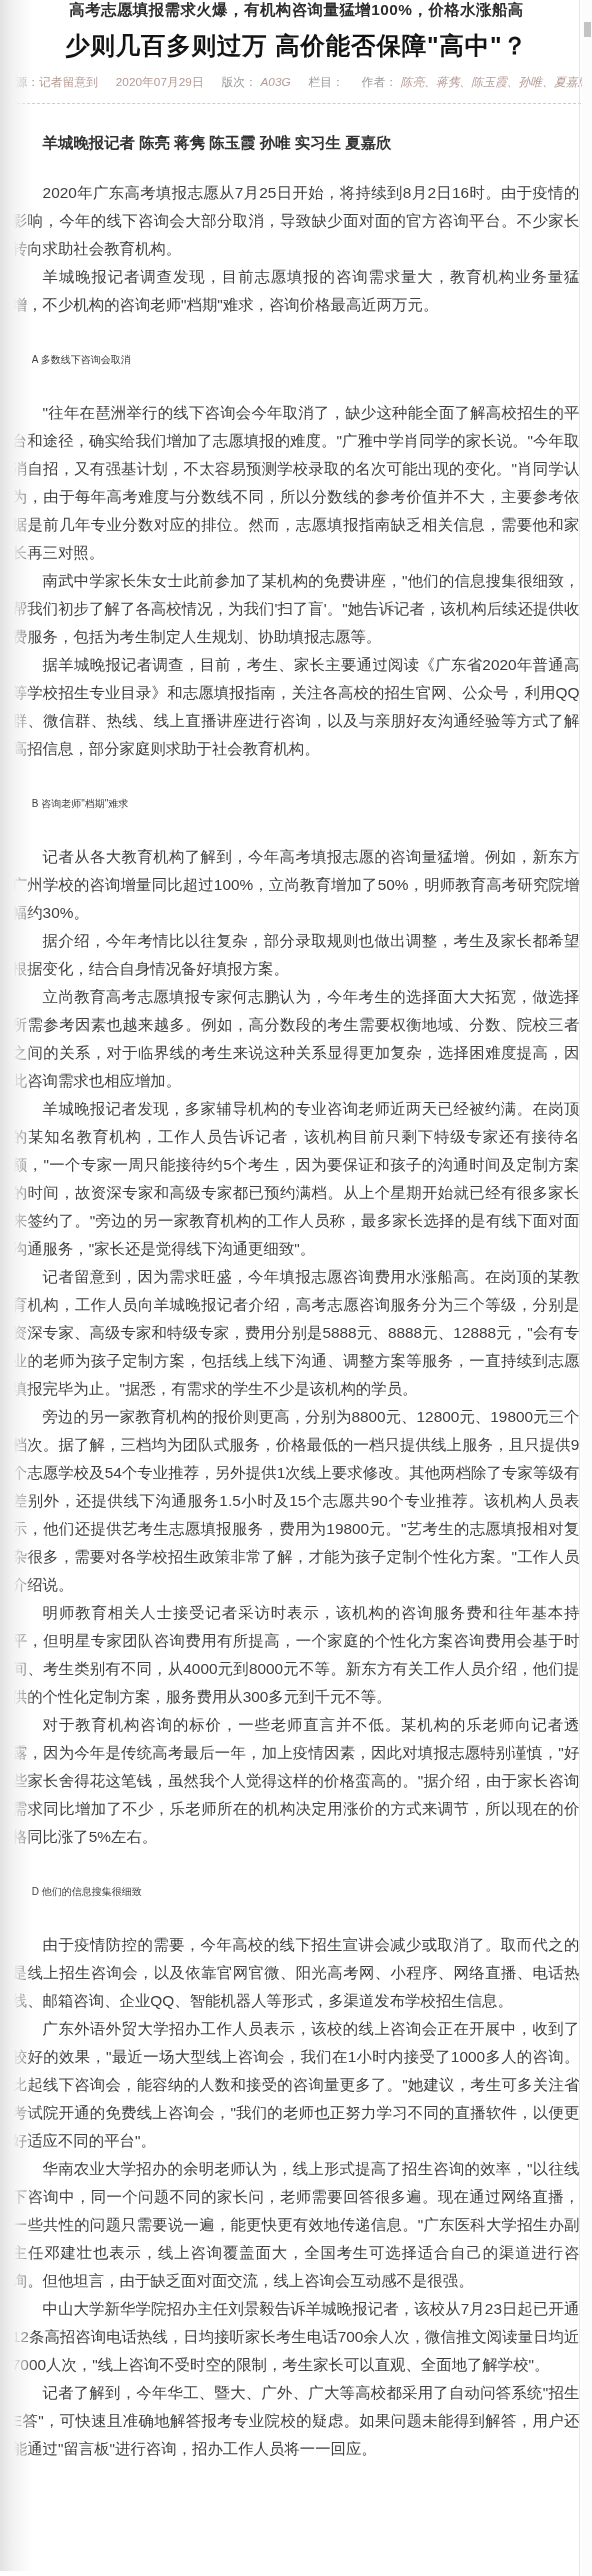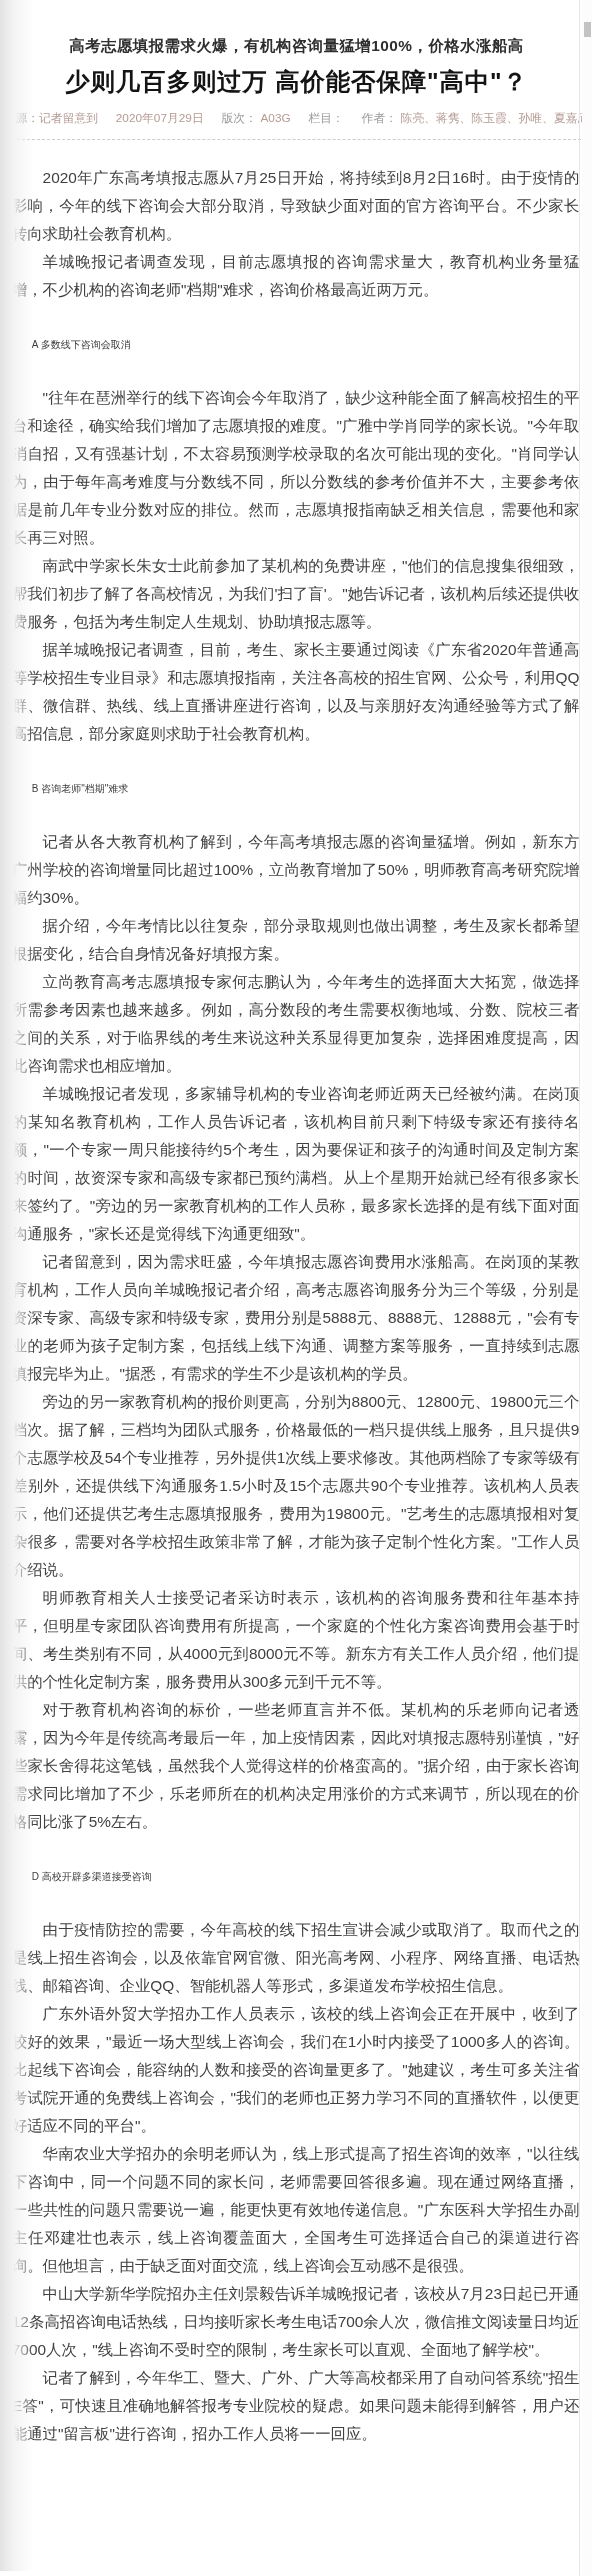--- a/index.html
+++ b/index.html
@@ -39,21 +39,20 @@
     background: #fcfcfc;
     z-index: 3;
   }
   .scrollbar-thumb {
     position: absolute;
     top: 22px; right: 1.8px;
     width: 7.2px; height: 14.5px;
     background: #c3c3c3;
   }
   .article-header {
-    padding-top: 36px;
     text-align: center;
   }
   .subtitle {
     font-size: 15.4px;
     font-weight: bold;
     color: #2e2e2e;
     letter-spacing: 0.5px;
   }
   .title {
     margin: 9px 18px 12.7px 18px;
@@ -64,21 +63,21 @@
   }
   .meta {
     font-size: 11.8px;
     color: #9c9c9c;
     padding-bottom: 12.7px;
     white-space: nowrap;
   }
   .meta .meta-label { color: #9c9c9c; }
   .meta .meta-value { color: #b59a94; }
   .meta .gap-left { margin-left: 14.5px; }
-  .meta .gap-small { margin-left: 3.6px; }
+  .meta .gap-small { margin-left: 3.6px; font-style: italic; }
   .divider {
     margin: 0 7.2px;
     border-bottom: 0.9px dashed #cccccc;
     height: 0;
   }
   .article-body {
     padding: 23.5px 13.6px 54px 11.8px;
     color: #3f3f3f;
   }
   .byline {
@@ -120,36 +119,37 @@
       <span class="meta-value gap-left">2020年07月29日</span>
       <span class="meta-label gap-left">版次：</span><span class="meta-value gap-small">A03G</span>
       <span class="meta-label gap-left">栏目：</span>
       <span class="meta-label gap-left">作者：</span><span class="meta-value gap-small">陈亮、蒋隽、陈玉霞、孙唯、夏嘉欣</span>
     </div>
   </header>
 
   <div class="divider"></div>
 
   <main class="article-body" id="article-body">
+    <p class="byline">羊城晚报记者 陈亮 蒋隽 陈玉霞 孙唯 实习生 夏嘉欣</p>
   <p class="article-paragraph">2020年广东高考填报志愿从7月25日开始，将持续到8月2日16时。由于疫情的影响，今年的线下咨询会大部分取消，导致缺少面对面的官方咨询平台。不少家长转向求助社会教育机构。</p>
       <p class="article-paragraph">羊城晚报记者调查发现，目前志愿填报的咨询需求量大，教育机构业务量猛增，不少机构的咨询老师"档期"难求，咨询价格最高近两万元。</p>
       <p class="section-heading">A 多数线下咨询会取消</p>
       <p class="article-paragraph">"往年在琶洲举行的线下咨询会今年取消了，缺少这种能全面了解高校招生的平台和途径，确实给我们增加了志愿填报的难度。"广雅中学肖同学的家长说。"今年取消自招，又有强基计划，不太容易预测学校录取的名次可能出现的变化。"肖同学认为，由于每年高考难度与分数线不同，所以分数线的参考价值并不大，主要参考依据是前几年专业分数对应的排位。然而，志愿填报指南缺乏相关信息，需要他和家长再三对照。</p>
       <p class="article-paragraph">南武中学家长朱女士此前参加了某机构的免费讲座，"他们的信息搜集很细致，帮我们初步了解了各高校情况，为我们'扫了盲'。"她告诉记者，该机构后续还提供收费服务，包括为考生制定人生规划、协助填报志愿等。</p>
       <p class="article-paragraph">据羊城晚报记者调查，目前，考生、家长主要通过阅读《广东省2020年普通高等学校招生专业目录》和志愿填报指南，关注各高校的招生官网、公众号，利用QQ群、微信群、热线、线上直播讲座进行咨询，以及与亲朋好友沟通经验等方式了解高招信息，部分家庭则求助于社会教育机构。</p>
       <p class="section-heading">B 咨询老师"档期"难求</p>
       <p class="article-paragraph">记者从各大教育机构了解到，今年高考填报志愿的咨询量猛增。例如，新东方广州学校的咨询增量同比超过100%，立尚教育增加了50%，明师教育高考研究院增幅约30%。</p>
       <p class="article-paragraph">据介绍，今年考情比以往复杂，部分录取规则也做出调整，考生及家长都希望根据变化，结合自身情况备好填报方案。</p>
       <p class="article-paragraph">立尚教育高考志愿填报专家何志鹏认为，今年考生的选择面大大拓宽，做选择所需参考因素也越来越多。例如，高分数段的考生需要权衡地域、分数、院校三者之间的关系，对于临界线的考生来说这种关系显得更加复杂，选择困难度提高，因此咨询需求也相应增加。</p>
       <p class="article-paragraph">羊城晚报记者发现，多家辅导机构的专业咨询老师近两天已经被约满。在岗顶的某知名教育机构，工作人员告诉记者，该机构目前只剩下特级专家还有接待名额，"一个专家一周只能接待约5个考生，因为要保证和孩子的沟通时间及定制方案的时间，故资深专家和高级专家都已预约满档。从上个星期开始就已经有很多家长来签约了。"旁边的另一家教育机构的工作人员称，最多家长选择的是有线下面对面沟通服务，"家长还是觉得线下沟通更细致"。</p>
       <p class="article-paragraph">记者留意到，因为需求旺盛，今年填报志愿咨询费用水涨船高。在岗顶的某教育机构，工作人员向羊城晚报记者介绍，高考志愿咨询服务分为三个等级，分别是资深专家、高级专家和特级专家，费用分别是5888元、8888元、12888元，"会有专业的老师为孩子定制方案，包括线上线下沟通、调整方案等服务，一直持续到志愿填报完毕为止。"据悉，有需求的学生不少是该机构的学员。</p>
       <p class="article-paragraph">旁边的另一家教育机构的报价则更高，分别为8800元、12800元、19800元三个档次。据了解，三档均为团队式服务，价格最低的一档只提供线上服务，且只提供9个志愿学校及54个专业推荐，另外提供1次线上要求修改。其他两档除了专家等级有差别外，还提供线下沟通服务1.5小时及15个志愿共90个专业推荐。该机构人员表示，他们还提供艺考生志愿填报服务，费用为19800元。"艺考生的志愿填报相对复杂很多，需要对各学校招生政策非常了解，才能为孩子定制个性化方案。"工作人员介绍说。</p>
       <p class="article-paragraph">明师教育相关人士接受记者采访时表示，该机构的咨询服务费和往年基本持平，但明星专家团队咨询费用有所提高，一个家庭的个性化方案咨询费用会基于时间、考生类别有不同，从4000元到8000元不等。新东方有关工作人员介绍，他们提供的个性化定制方案，服务费用从300多元到千元不等。</p>
       <p class="article-paragraph">对于教育机构咨询的标价，一些老师直言并不低。某机构的乐老师向记者透露，因为今年是传统高考最后一年，加上疫情因素，因此对填报志愿特别谨慎，"好些家长舍得花这笔钱，虽然我个人觉得这样的价格蛮高的。"据介绍，由于家长咨询需求同比增加了不少，乐老师所在的机构决定用涨价的方式来调节，所以现在的价格同比涨了5%左右。</p>
-      <p class="section-heading">D 高校开辟多渠道接受咨询</p>
+      <p class="section-heading">D 他们的信息搜集很细致</p>
       <p class="article-paragraph">由于疫情防控的需要，今年高校的线下招生宣讲会减少或取消了。取而代之的是线上招生咨询会，以及依靠官网官微、阳光高考网、小程序、网络直播、电话热线、邮箱咨询、企业QQ、智能机器人等形式，多渠道发布学校招生信息。</p>
       <p class="article-paragraph">广东外语外贸大学招办工作人员表示，该校的线上咨询会正在开展中，收到了较好的效果，"最近一场大型线上咨询会，我们在1小时内接受了1000多人的咨询。比起线下咨询会，能容纳的人数和接受的咨询量更多了。"她建议，考生可多关注省考试院开通的免费线上咨询会，"我们的老师也正努力学习不同的直播软件，以便更好适应不同的平台"。</p>
       <p class="article-paragraph">华南农业大学招办的余明老师认为，线上形式提高了招生咨询的效率，"以往线下咨询中，同一个问题不同的家长问，老师需要回答很多遍。现在通过网络直播，一些共性的问题只需要说一遍，能更快更有效地传递信息。"广东医科大学招生办副主任邓建壮也表示，线上咨询覆盖面大，全国考生可选择适合自己的渠道进行咨询。但他坦言，由于缺乏面对面交流，线上咨询会互动感不是很强。</p>
       <p class="article-paragraph">中山大学新华学院招办主任刘景毅告诉羊城晚报记者，该校从7月23日起已开通12条高招咨询电话热线，日均接听家长考生电话700余人次，微信推文阅读量日均近7000人次，"线上咨询不受时空的限制，考生家长可以直观、全面地了解学校"。</p>
       <p class="article-paragraph">记者了解到，今年华工、暨大、广外、广大等高校都采用了自动问答系统"招生E答"，可快速且准确地解答报考专业院校的疑虑。如果问题未能得到解答，用户还能通过"留言板"进行咨询，招办工作人员将一一回应。</p>
     </main>
 
   <div class="right-border"></div>
   <div class="scrollbar-track">
     <div class="scrollbar-thumb"></div>

